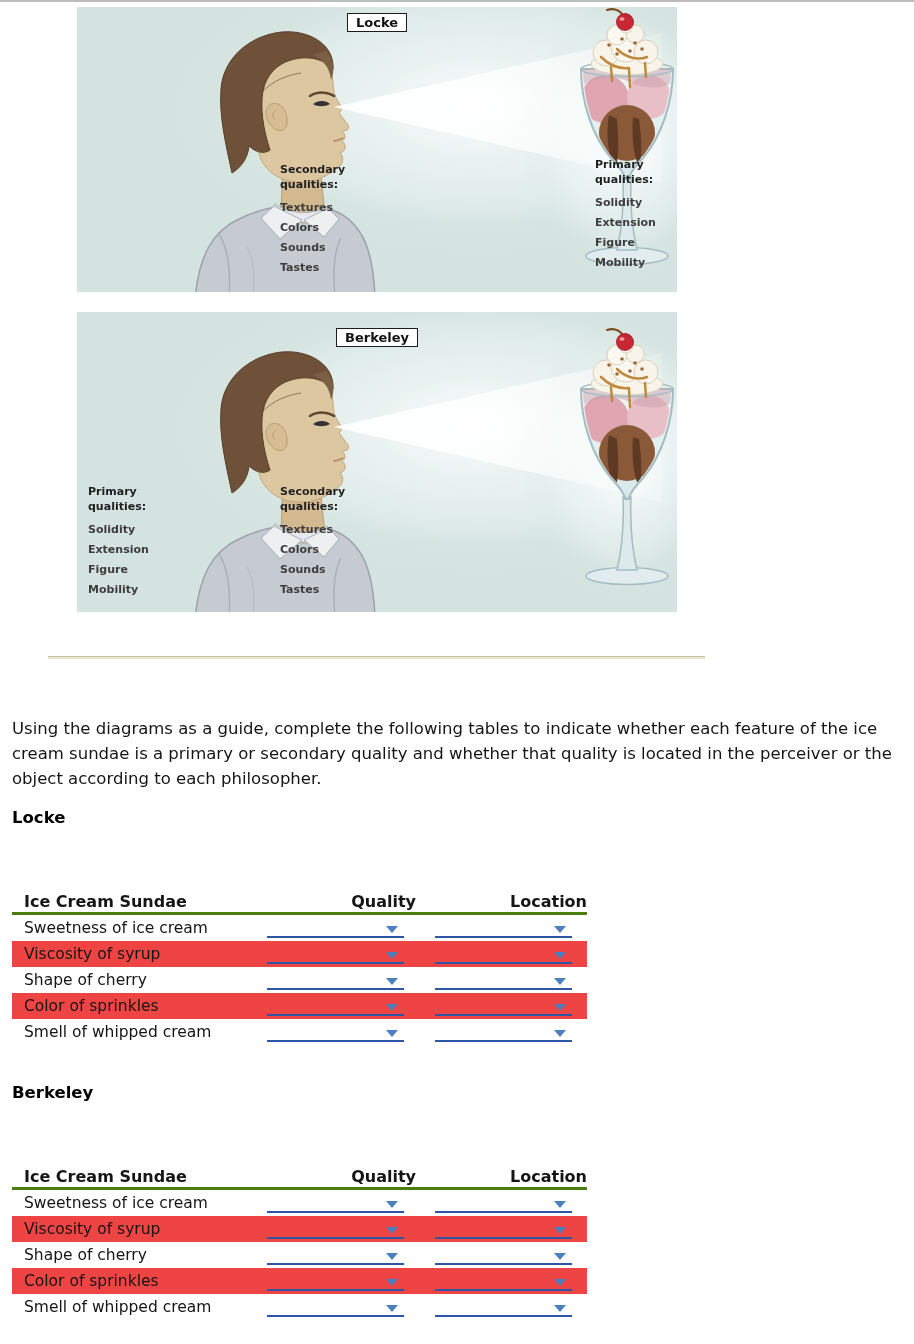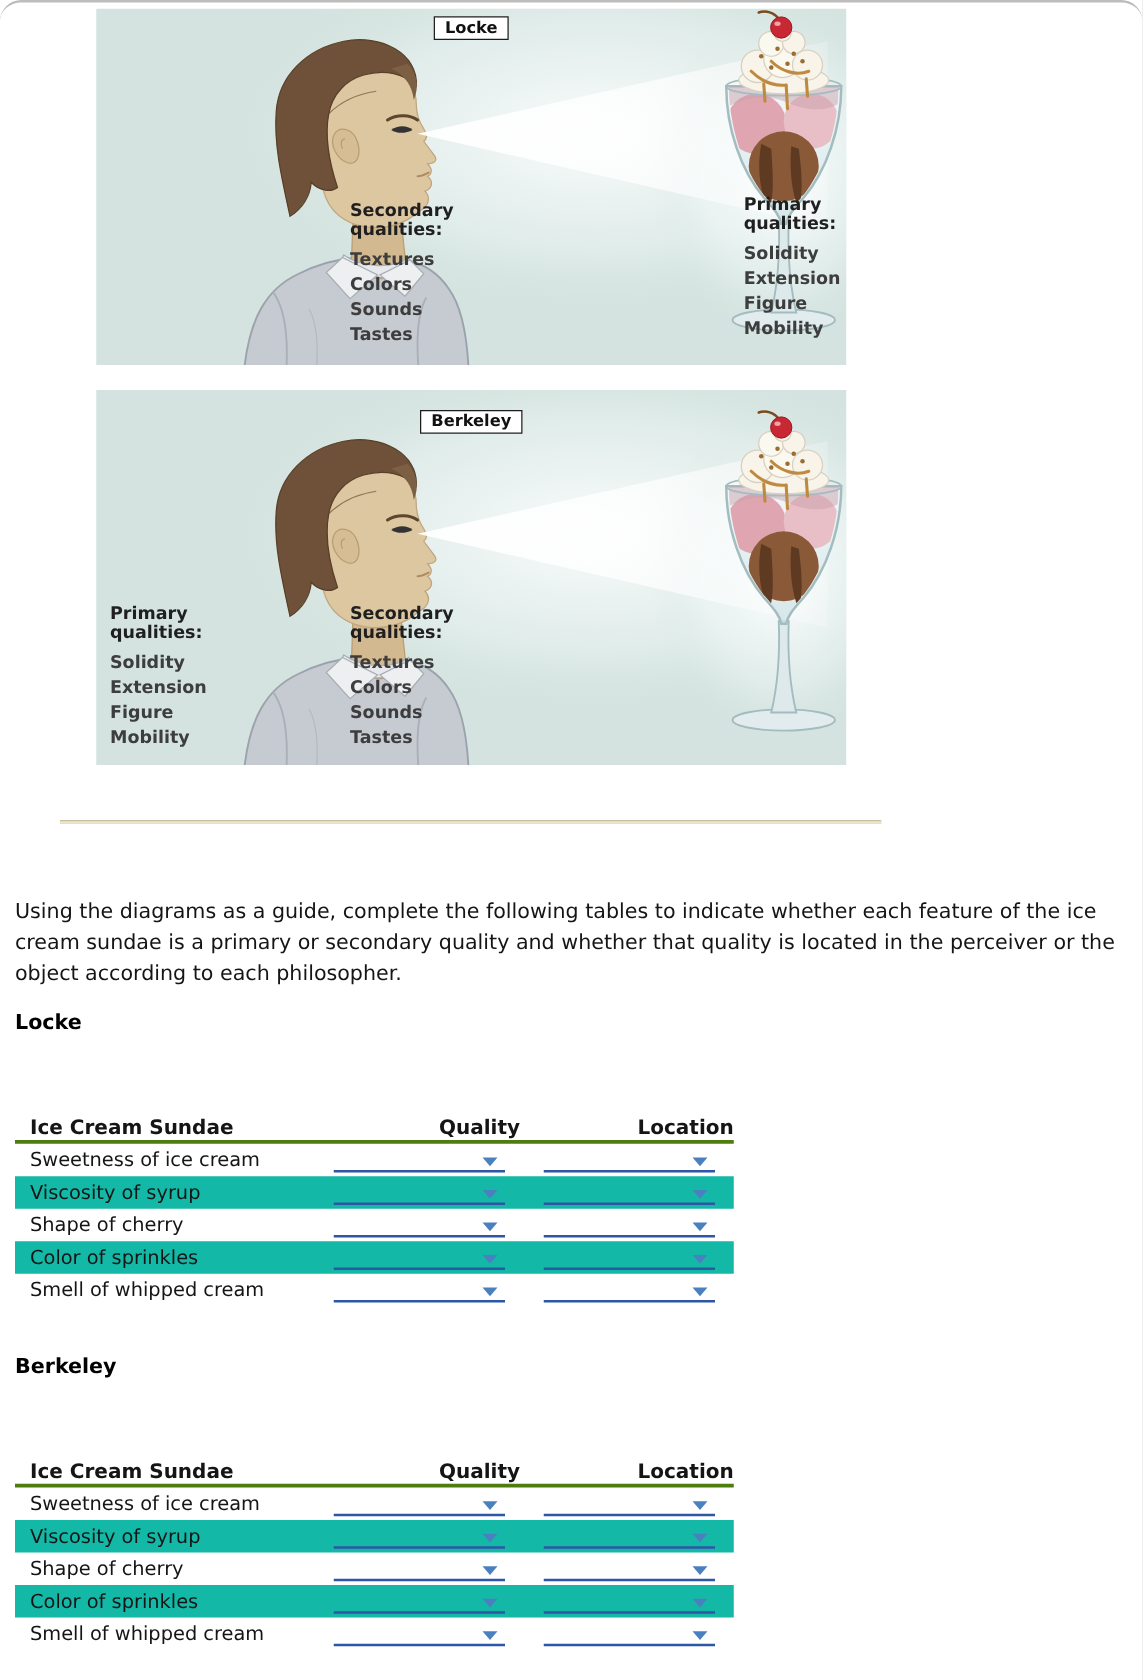--- a/index.html
+++ b/index.html
@@ -2,39 +2,39 @@
 <html><head>
 <meta charset="utf-8">
 <style>
   * { margin:0; padding:0; box-sizing:border-box; }
   html,body { background:#fff; }
   body {
     width:914px; height:1344px; position:relative;
     font-family:"DejaVu Sans","Liberation Sans",sans-serif;
     color:#151515; overflow:hidden;
   }
-  .page { position:absolute; inset:0; border-top:2px solid #bcbcbc;border-radius:17px; }
+  .page { position:absolute; inset:0; border-top:2px solid #bcbcbc; }
 
   
   .panel {
     position:absolute; left:77px; width:600px;
     background:#d4e3df; overflow:hidden;
   }
   .panel-1 { top:5px; height:285px; }
   .panel-2 { top:310px; height:300px; }
   .scene { position:absolute; left:0; top:0; width:100%; height:100%; display:block; }
   .diagram-title {
     position:absolute; left:50%; transform:translateX(-50%);
     background:#ffffff; border:1px solid #1c1c1c;
     padding:1px 8px; font-weight:bold; font-size:13px; color:#111;
     white-space:nowrap;
   }
   .panel-1 .diagram-title { top:6px; }
   .panel-2 .diagram-title { top:16px; }
-  .qual-block { position:absolute; font-size:14px; color:#3d3d3d; }
+  .qual-block { position:absolute; font-size:11px; color:#3d3d3d; }
   .qual-head { font-weight:bold; color:#1f1f1f; width:74px; line-height:15px; margin-bottom:6px; }
   .qual-item { line-height:20px; white-space:nowrap;font-weight:bold; }
 
   
   .divider {
     position:absolute; left:48px; top:654px; width:657px; height:3px;
     background:#c9c09b; border-bottom:2px solid #eae5d3;
   }
 
   
@@ -50,21 +50,21 @@
   .qtable { position:absolute; left:12px; width:575px; font-size:15.5px; }
   .qtable-1 { top:888px; }
   .qtable-2 { top:1163px; }
   .thead, .trow {
     display:grid; grid-template-columns:255px 149px 19px 152px; align-items:center;
   }
   .thead { height:25px; border-bottom:3px solid #4d7c0f; font-weight:bold; font-size:16px; }
   .thead .c1 { padding-left:12px; white-space:nowrap; }
   .thead .c2, .thead .c4 { text-align:right; white-space:nowrap; }
   .trow { height:26px; }
-  .trow.alt { background:#14b8a6; }
+  .trow.alt { background:#ef4444; }
   .trow .c1 { padding-left:12px; white-space:nowrap; }
 
   
   .dd {
     position:relative; width:137px; height:20px;
     border-bottom:2px solid #2d56a5; cursor:pointer;
   }
   .caret {
     position:absolute; right:6px; bottom:3px; width:0; height:0;
     border-left:6px solid transparent; border-right:6px solid transparent;

